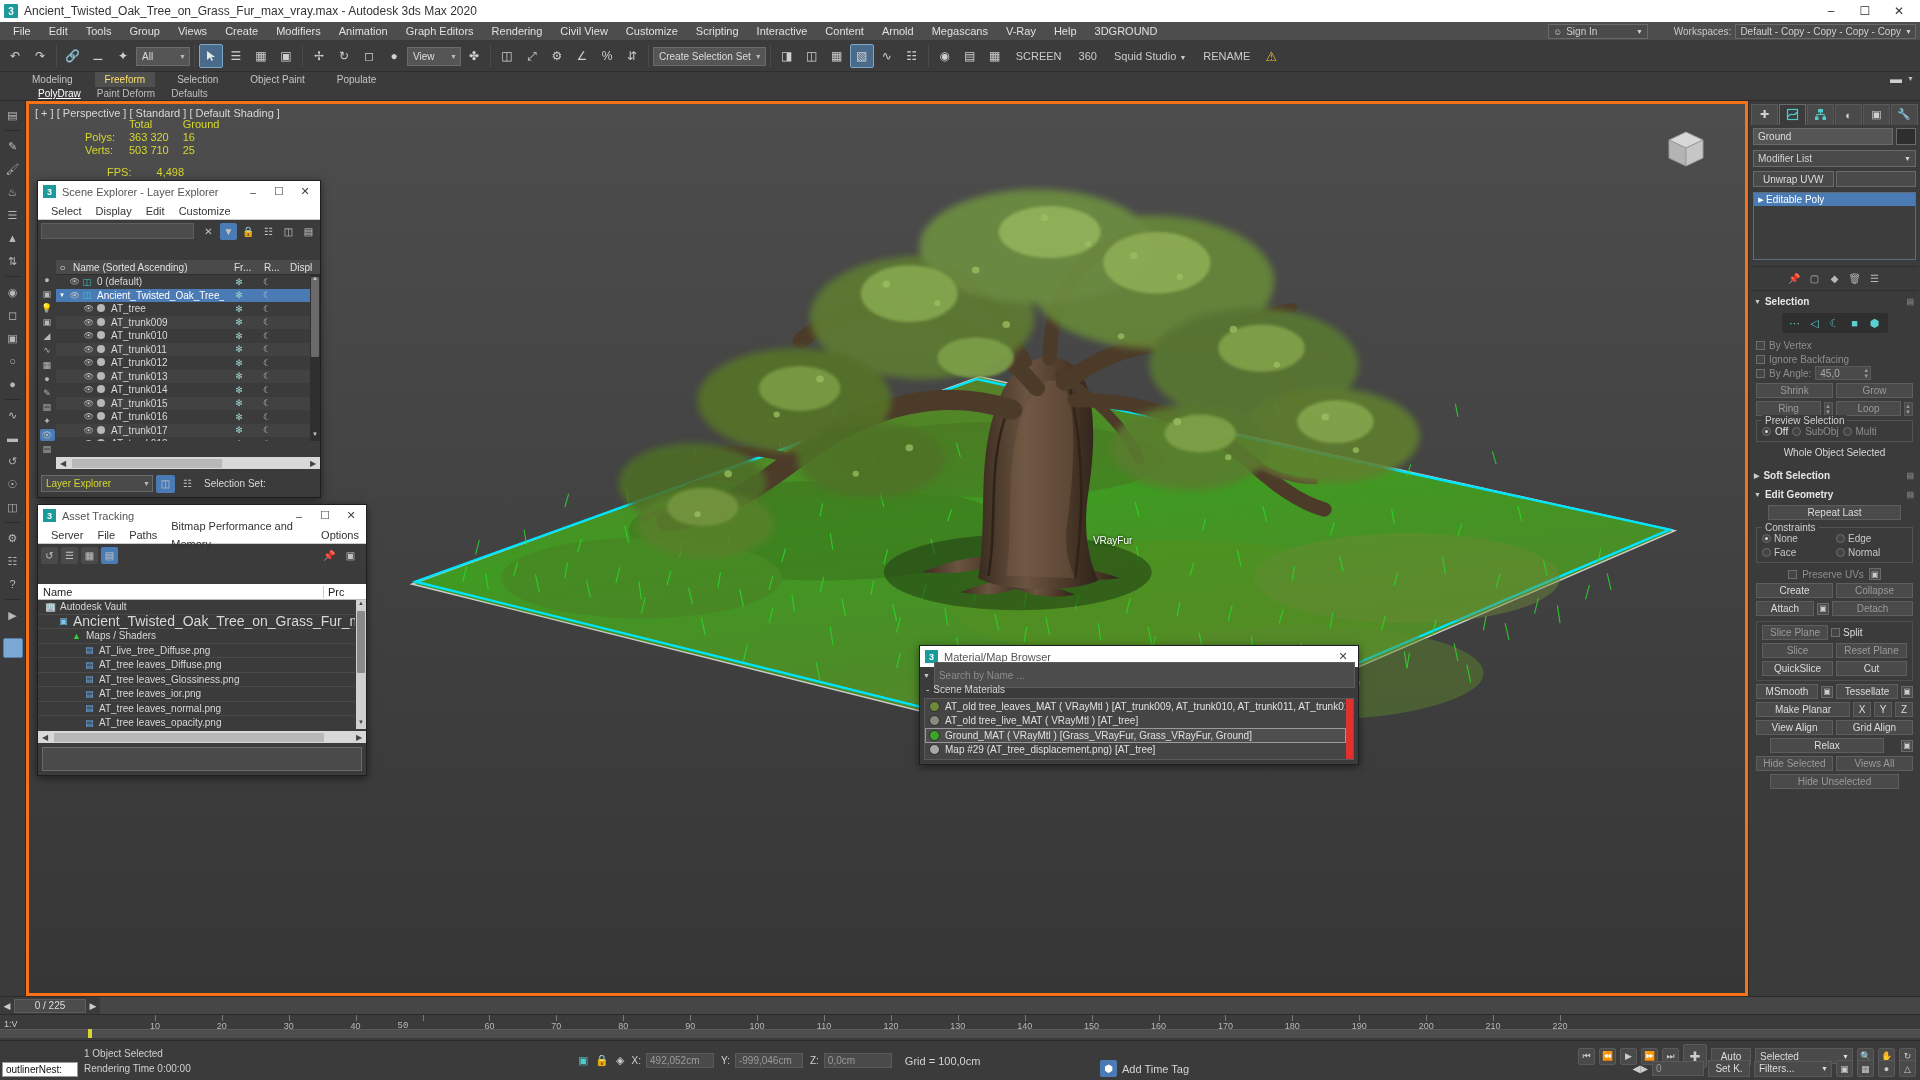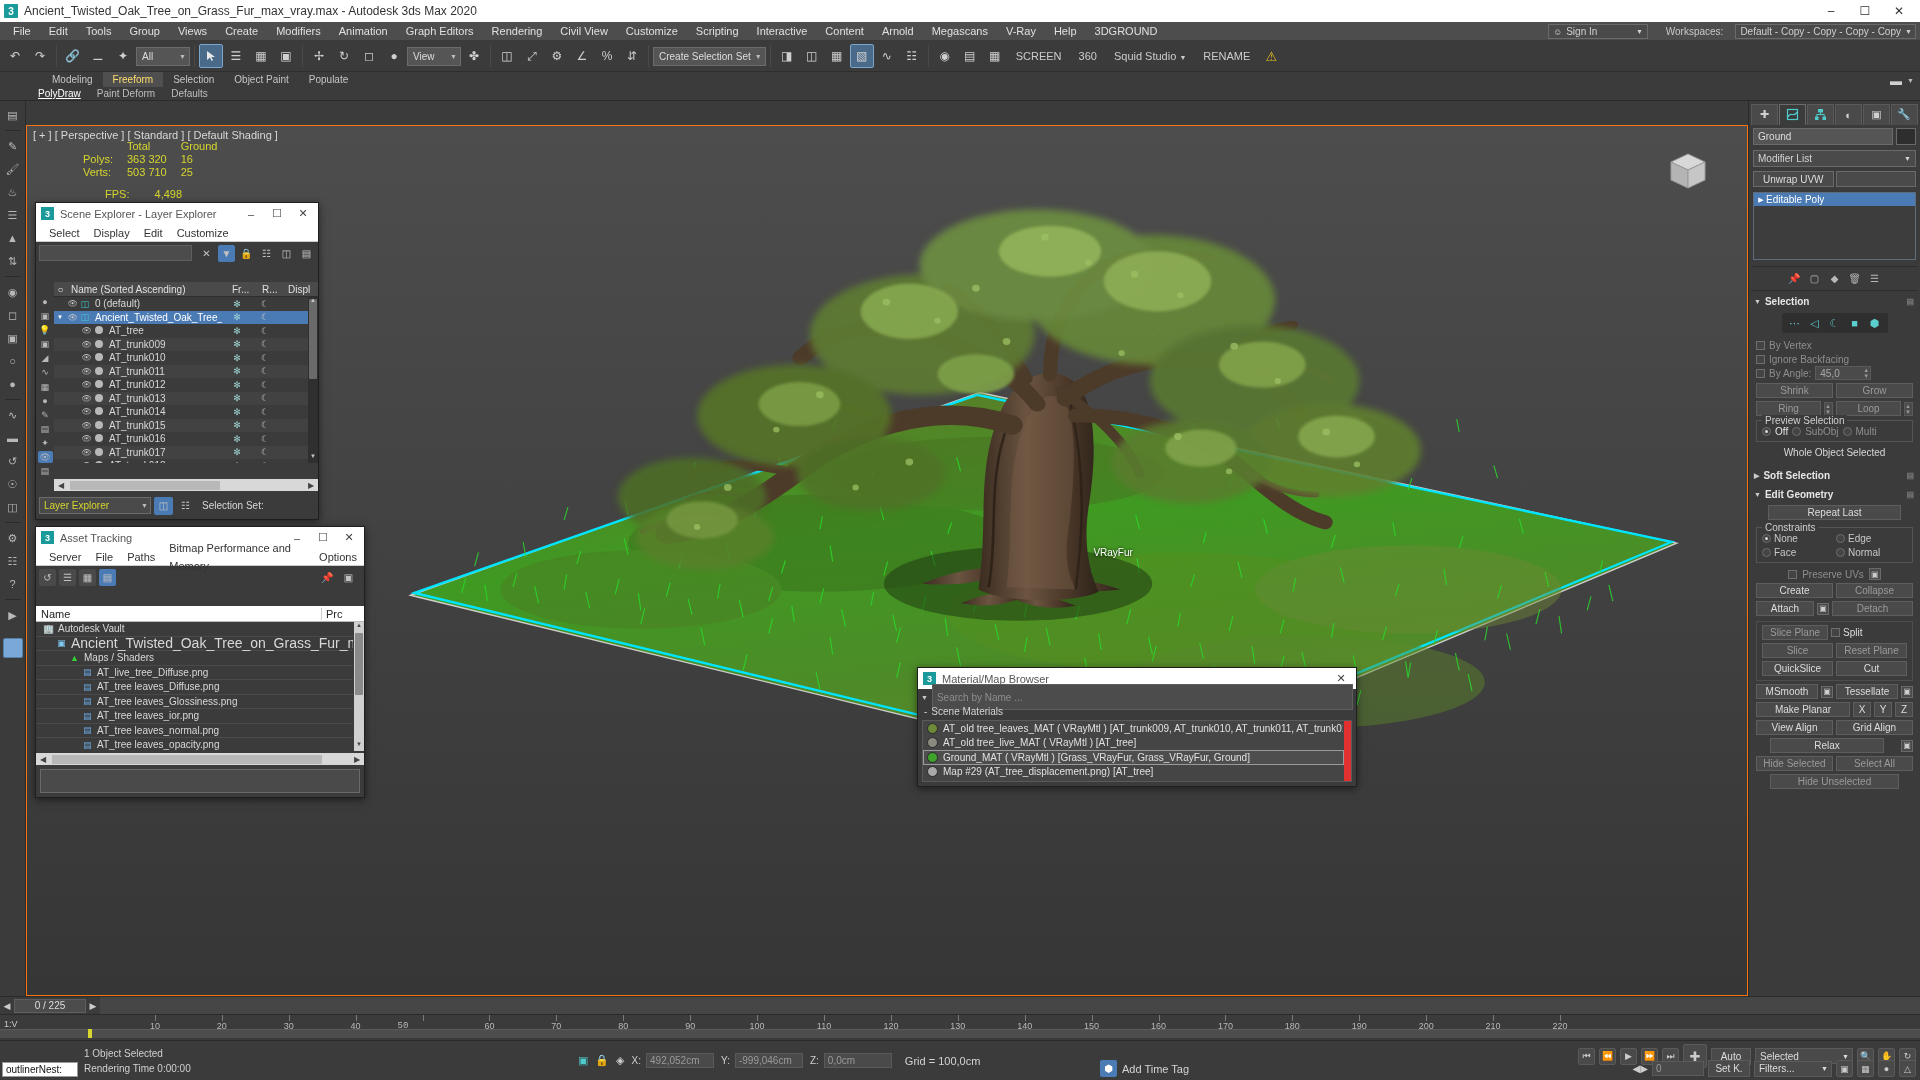--- a/index.html
+++ b/index.html
@@ -30,59 +30,59 @@
     height:19px;background:#4d4d4d;display:flex;align-items:center;
     flex:0 0 19px;padding-left:4px;position:relative;border-bottom:1px solid #3a3a3a;
   }
   .menubar .mi{padding:0 9px;line-height:19px;color:#e0e0e0;font-size:11px;cursor:default;}
   .signin{
     position:absolute;right:272px;top:2px;height:15px;background:#4a4a4a;border:1px solid #6a6a6a;
     display:flex;align-items:center;padding:0 4px;font-size:10px;color:#d0d0d0;min-width:100px;
   }
   .signin .usericon{margin-right:4px;font-size:9px;}
   .signin .caret{margin-left:auto;font-size:7px;}
-  .wsp{position:absolute;right:4px;top:2px;display:flex;align-items:center;font-size:10px;gap:12px;}
+  .wsp{position:absolute;right:4px;top:2px;display:flex;align-items:center;font-size:10px;gap:4px;}
   .wspsel{background:#4a4a4a;border:1px solid #6a6a6a;height:15px;display:flex;align-items:center;padding:0 14px 0 4px;color:#d0d0d0;position:relative;}
   .wspsel .caret{position:absolute;right:3px;font-size:7px;}
 
   
   .maintoolbar{
     height:31px;background:#3b3b3b;display:flex;align-items:center;flex:0 0 31px;
     padding:0 3px;gap:1px;border-bottom:1px solid #2e2e2e;
   }
   .tb{width:24px;height:24px;display:flex;align-items:center;justify-content:center;
       border:1px solid transparent;border-radius:2px;color:#cfcfcf;font-size:12px;}
   .tb.on{background:#4a6a8a;border-color:#7aa6cc;}
   .tb svg{display:block;}
   .tbsep{width:1px;height:22px;background:#2b2b2b;margin:0 3px;border-right:1px solid #4a4a4a;}
   .tbcombo{height:19px;background:#555;border:1px solid #6b6b6b;display:flex;align-items:center;
            padding:0 14px 0 5px;color:#ddd;font-size:10px;position:relative;min-width:54px;}
   .tbcombo .caret{position:absolute;right:3px;font-size:7px;color:#bbb;}
   .tbtext{font-size:11px;color:#ccc;padding:0 8px;white-space:nowrap;}
 
   
   .ribbon{background:#3b3b3b;flex:0 0 28px;display:flex;flex-direction:column;border-bottom:1px solid #2a2a2a;}
-  .ribrow1{height:15px;display:flex;align-items:flex-end;padding-left:42px;gap:0;}
+  .ribrow1{height:15px;display:flex;align-items:flex-start;padding-left:22px;gap:12px;}
   .ribrow1 .rtab{padding:0 10px;line-height:15px;font-size:10px;color:#c5c5c5;}
   .ribrow1 .rtab.sel{background:#4f4f4f;color:#ffdf6e;}
   .ribrow2{height:13px;display:flex;align-items:center;padding-left:30px;gap:0;}
   .ribrow2 .rsub{padding:0 8px;line-height:13px;font-size:10px;color:#bdbdbd;}
   .ribrow2 .rsub.sel{color:#fff;text-decoration:underline;}
   .ribbtn{margin-left:auto;margin-right:6px;display:flex;align-items:center;gap:2px;}
 
   
   .bodyrow{flex:1;display:flex;min-height:0;position:relative;}
 
   .leftrail{width:26px;background:#3b3b3b;border-right:1px solid #2b2b2b;
             display:flex;flex-direction:column;align-items:center;padding-top:4px;gap:3px;overflow:hidden;}
   .lr{width:20px;height:20px;display:flex;align-items:center;justify-content:center;color:#b8b8b8;font-size:11px;border-radius:2px;}
   .lrsep{width:16px;height:1px;background:#2b2b2b;margin:2px 0;}
 
   
-  .viewportwrap{flex:1;position:relative;background:#2b2b2b;border:1px solid #f97316;min-width:0;margin-top:24px;}
+  .viewportwrap{flex:1;position:relative;background:#2b2b2b;border:3px solid #f97316;min-width:0;}
   .viewport{position:absolute;inset:0;background:
       radial-gradient(ellipse at 50% 40%, #4a4a4a 0%, #3a3a3a 45%, #303030 100%);
       overflow:hidden;}
   .vplabel{position:absolute;left:6px;top:3px;color:#d8d8d8;font-size:11px;}
   .vpstats{position:absolute;left:56px;top:14px;font-size:11px;color:#d6d62e;line-height:13px;}
   .vpstats table{border-collapse:collapse;}
   .vpstats td{padding:0 14px 0 0;color:#d6d62e;font-size:11px;}
   .vpstats td.lbl{color:#d6d62e;}
   .vpfps{position:absolute;left:56px;top:62px;font-size:11px;color:#d6d62e;}
   .vpfps span{margin-left:22px;}
@@ -1065,21 +1065,21 @@
           <div class="btnrow">
             <div class="btn2 en">View Align</div>
             <div class="btn2 en">Grid Align</div>
           </div>
           <div class="btnrow">
             <div class="btn2 en" style="flex:1;margin:0 14px">Relax</div>
             <span class="smallsq">▣</span>
           </div>
           <div class="btnrow">
             <div class="btn2">Hide Selected</div>
-            <div class="btn2">Select All</div>
+            <div class="btn2">Views All</div>
           </div>
           <div class="btnrow">
             <div class="btn2" style="flex:1;margin:0 14px">Hide Unselected</div>
           </div>
         </div>
       </div>
     </div>
   </div>
 
   <div class="trackbar">

